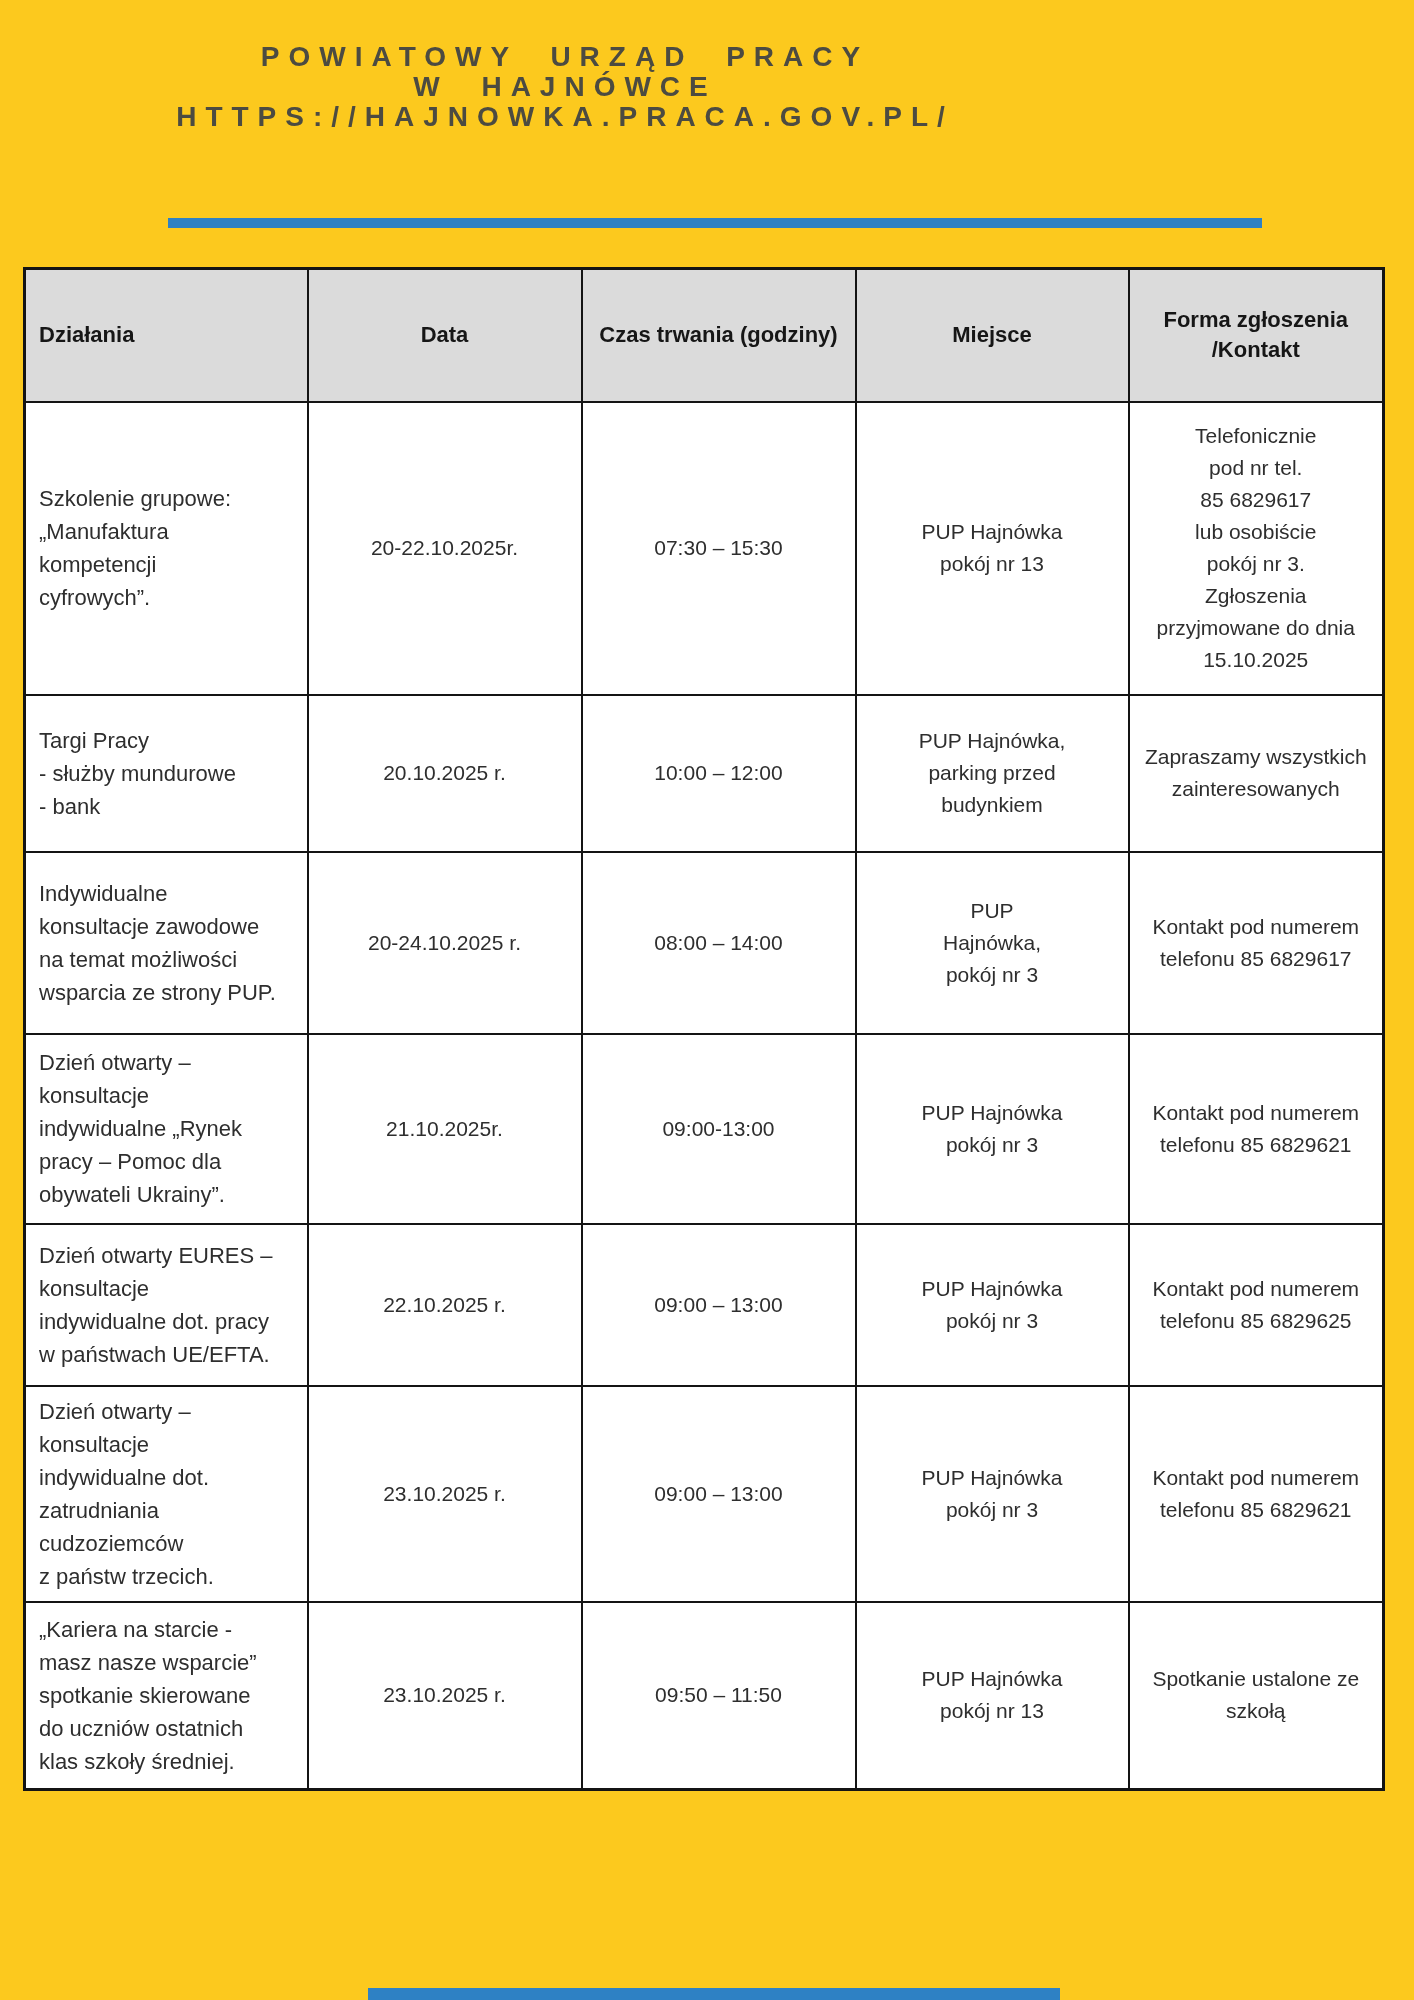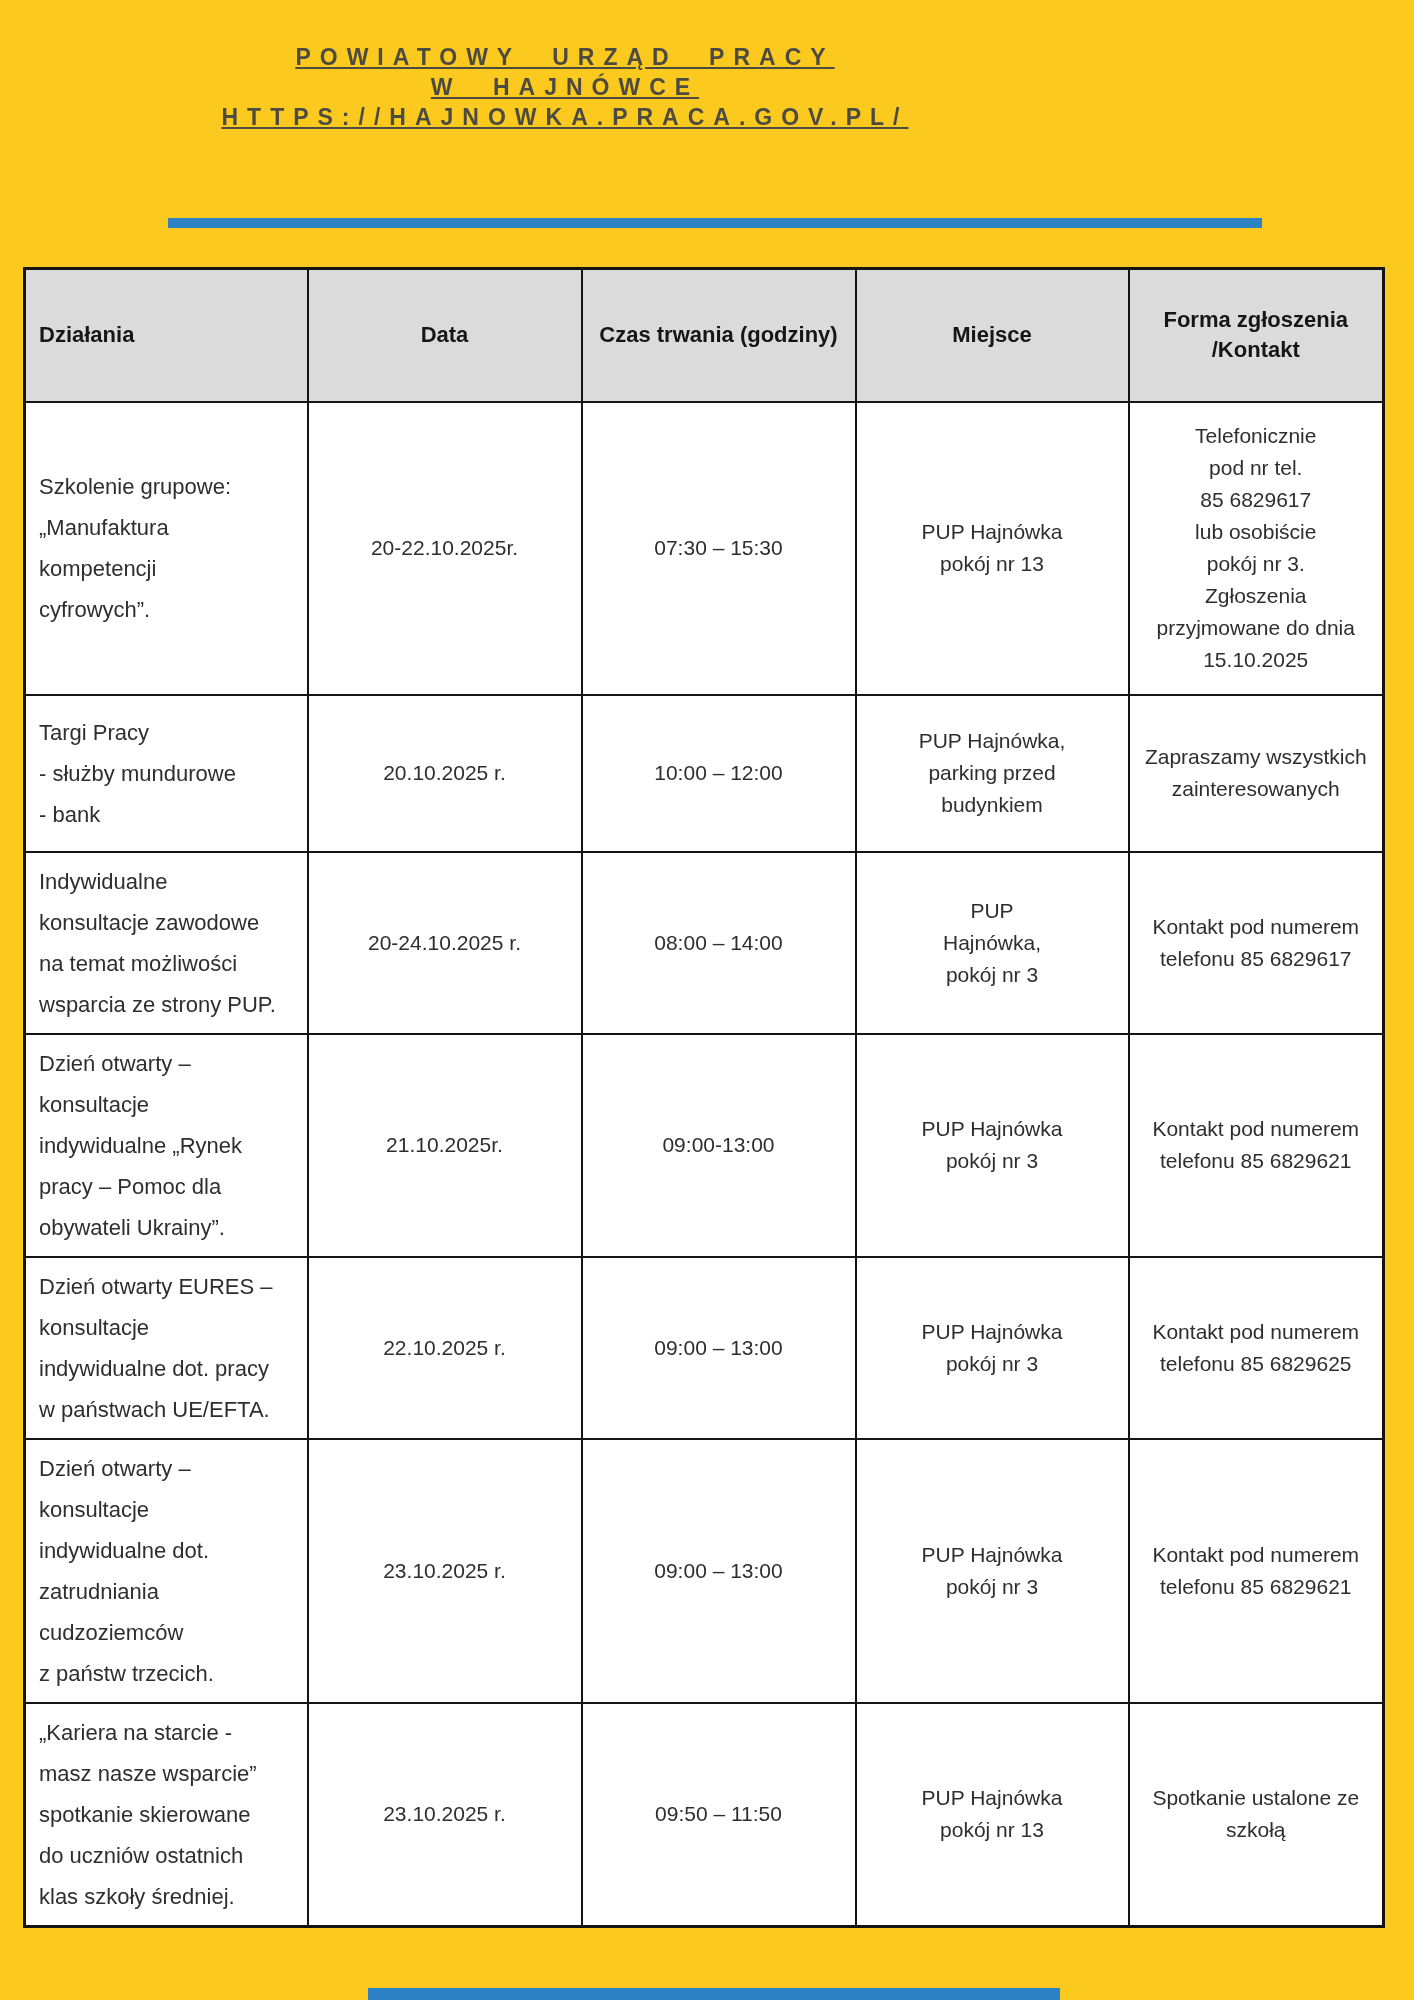--- a/index.html
+++ b/index.html
@@ -14,26 +14,25 @@
   
   .poster-header {
     position: absolute;
     top: 42px; left: 0;
     width: 1130px;
     text-align: center;
     color: #4c4b41;
     font-weight: 700;
   }
   .hline {
-    font-size: 23px;
+    font-size: 28px;
     letter-spacing: 9px;
     word-spacing: 16px;
     line-height: 30px;
     white-space: nowrap;
-    text-decoration: underline;
   }
 
   .divider-bar {
     position: absolute;
     background: #2e81c4;
   }
   .divider-top  { top: 218px;  left: 168px; width: 1094px; height: 10px; }
   .divider-bottom { top: 1988px; left: 368px; width: 692px; height: 12px; }
 
   
@@ -70,21 +69,21 @@
     font-weight: 400;
     text-align: center;
     line-height: 32px;
     border-radius: 30px;
   }
   .events th.col-activity, .events td.col-activity {
     text-align: left;
     padding-left: 13px;
     padding-right: 8px;
   }
-  .events td.col-activity { line-height: 41px; font-size: 22px; margin-top: 32px; }
+  .events td.col-activity { line-height: 33px; font-size: 22px; margin-top: 32px; }
 
   thead tr { height: 133px; padding-left: 27px; }
   tbody tr:nth-child(1) { height: 293px; }
   tbody tr:nth-child(2) { height: 157px; }
   tbody tr:nth-child(3) { height: 182px; }
   tbody tr:nth-child(4) { height: 190px; }
   tbody tr:nth-child(5) { height: 162px; }
   tbody tr:nth-child(6) { height: 210px; }
   tbody tr:nth-child(7) { height: 188px; }
   tbody tr:nth-child(8) { height: 160px; }

